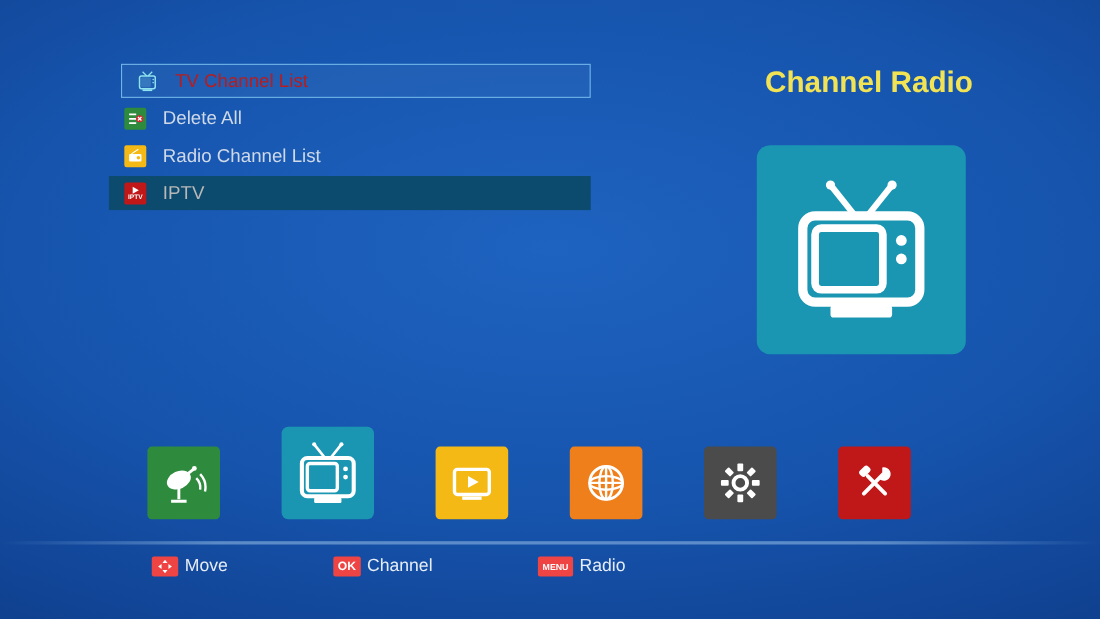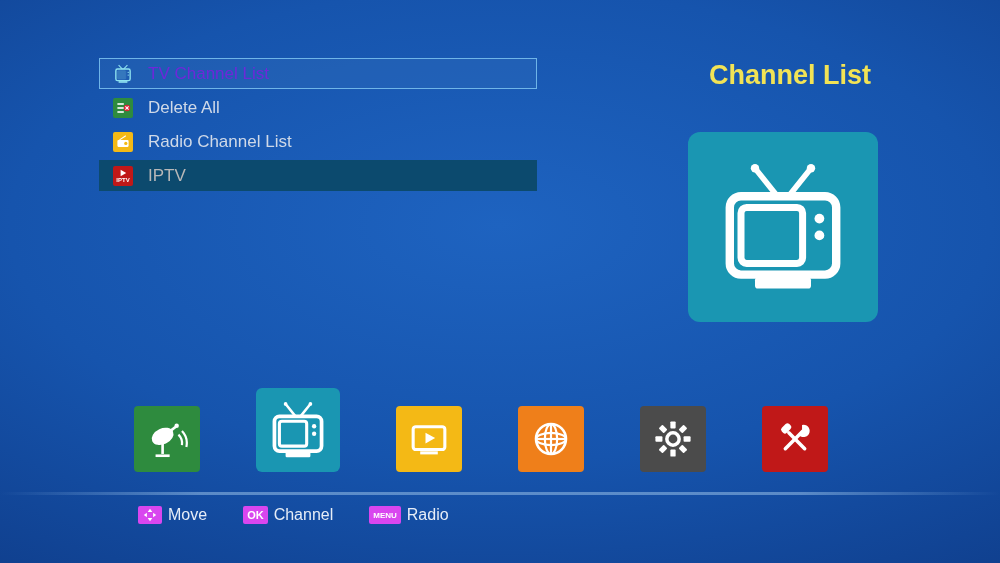--- a/index.html
+++ b/index.html
@@ -23,21 +23,22 @@
     gap:14px;
     padding-left:12px;
     font-size:17px;
     color:#cfd9e8;
     margin-bottom:3px;
     border:1px solid transparent;
   }
   .menu-item.selected {
     border:1px solid #6fb5e8;
     background:rgba(60,120,190,0.25);
-    color:#6d28d9;
+    color:#b91c1c;
+    margin-left:11px;
   }
   .menu-item.dim {
     background:#0c4a6e;
     color:#b8b8b8;
   }
   .mi-ico { width:22px; height:22px; flex-shrink:0; display:flex; align-items:center; justify-content:center; }
 
   
   .ico-tile { width:20px; height:20px; display:flex; align-items:center; justify-content:center; border-radius:2px; }
   .ico-radio   { background:#f4b915; }
@@ -92,28 +93,28 @@
     left:0; top:492px;
     width:1000px; height:3px;
     background:linear-gradient(to right, rgba(255,255,255,0), rgba(150,190,230,0.55) 20%, rgba(150,190,230,0.55) 80%, rgba(255,255,255,0));
   }
 
   
   .hints {
     position:absolute;
     left:138px; top:506px;
     display:flex;
-    gap:36px;
+    gap:96px;
     align-items:flex-start;
     font-size:16px;
     color:#e6edf7;
   }
   .hint { display:flex; align-items:center; gap:6px; }
   .key {
-    background:#d946ef;
+    background:#ef4444;
     color:#fff;
     font-size:11px;
     font-weight:bold;
     padding:2px 4px;
     border-radius:2px;
     min-width:22px; height:18px;
     display:flex; align-items:center; justify-content:center;
   }
   .key svg { display:block; }
 </style>
@@ -174,21 +175,21 @@
             <polygon points="2,1 9,5 2,9" fill="#fff"></polygon>
           </svg>
         <span style="font-size:6px;color:#fff;font-weight:bold;line-height:6px;">IPTV</span>
       </span>
     </span>
     <span>IPTV</span>
   </div>
 
 </div>
 
-<div class="panel-title">Channel List</div>
+<div class="panel-title">Channel Radio</div>
 
 <div class="big-tile">
   <svg width="140" height="140" viewBox="0 0 100 100">
     <line x1="30" y1="8" x2="46" y2="28" stroke="#fff" stroke-width="4" stroke-linecap="round"></line>
     <line x1="70" y1="8" x2="54" y2="28" stroke="#fff" stroke-width="4" stroke-linecap="round"></line>
     <circle cx="30" cy="8" r="3" fill="#fff"></circle>
       <circle cx="70" cy="8" r="3" fill="#fff"></circle>
     <rect x="12" y="28" width="76" height="56" rx="8" fill="none" stroke="#fff" stroke-width="6"></rect>
     <rect x="20" y="36" width="44" height="40" rx="4" fill="none" stroke="#fff" stroke-width="5"></rect>
     <circle cx="76" cy="44" r="3.5" fill="#fff"></circle>

